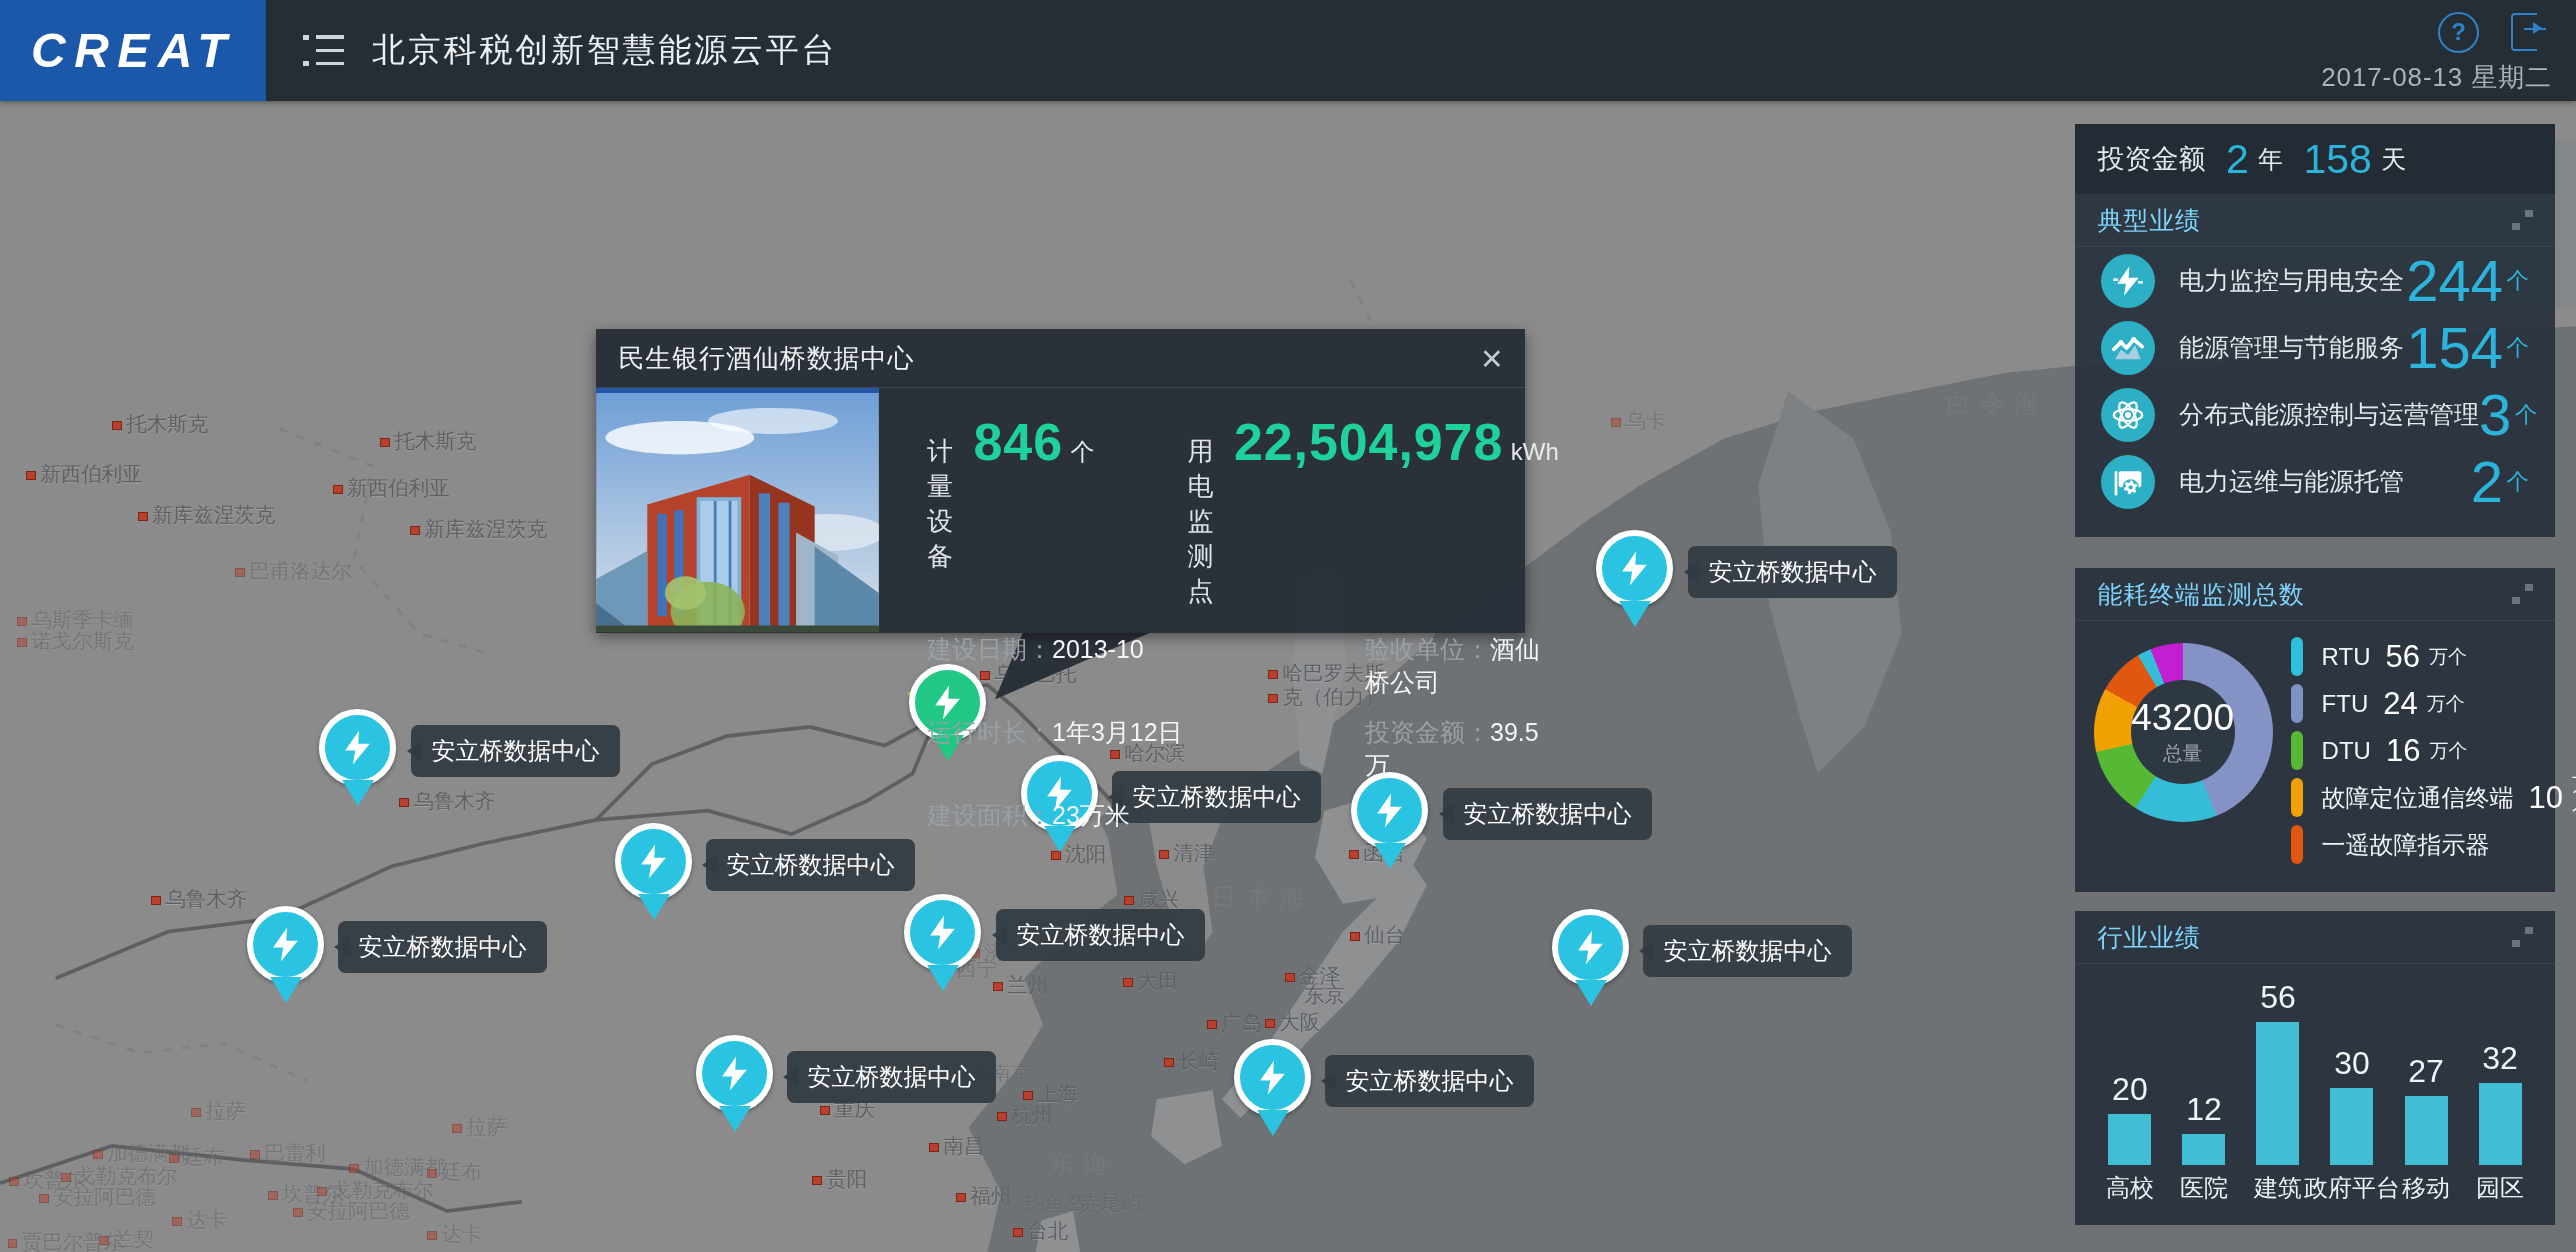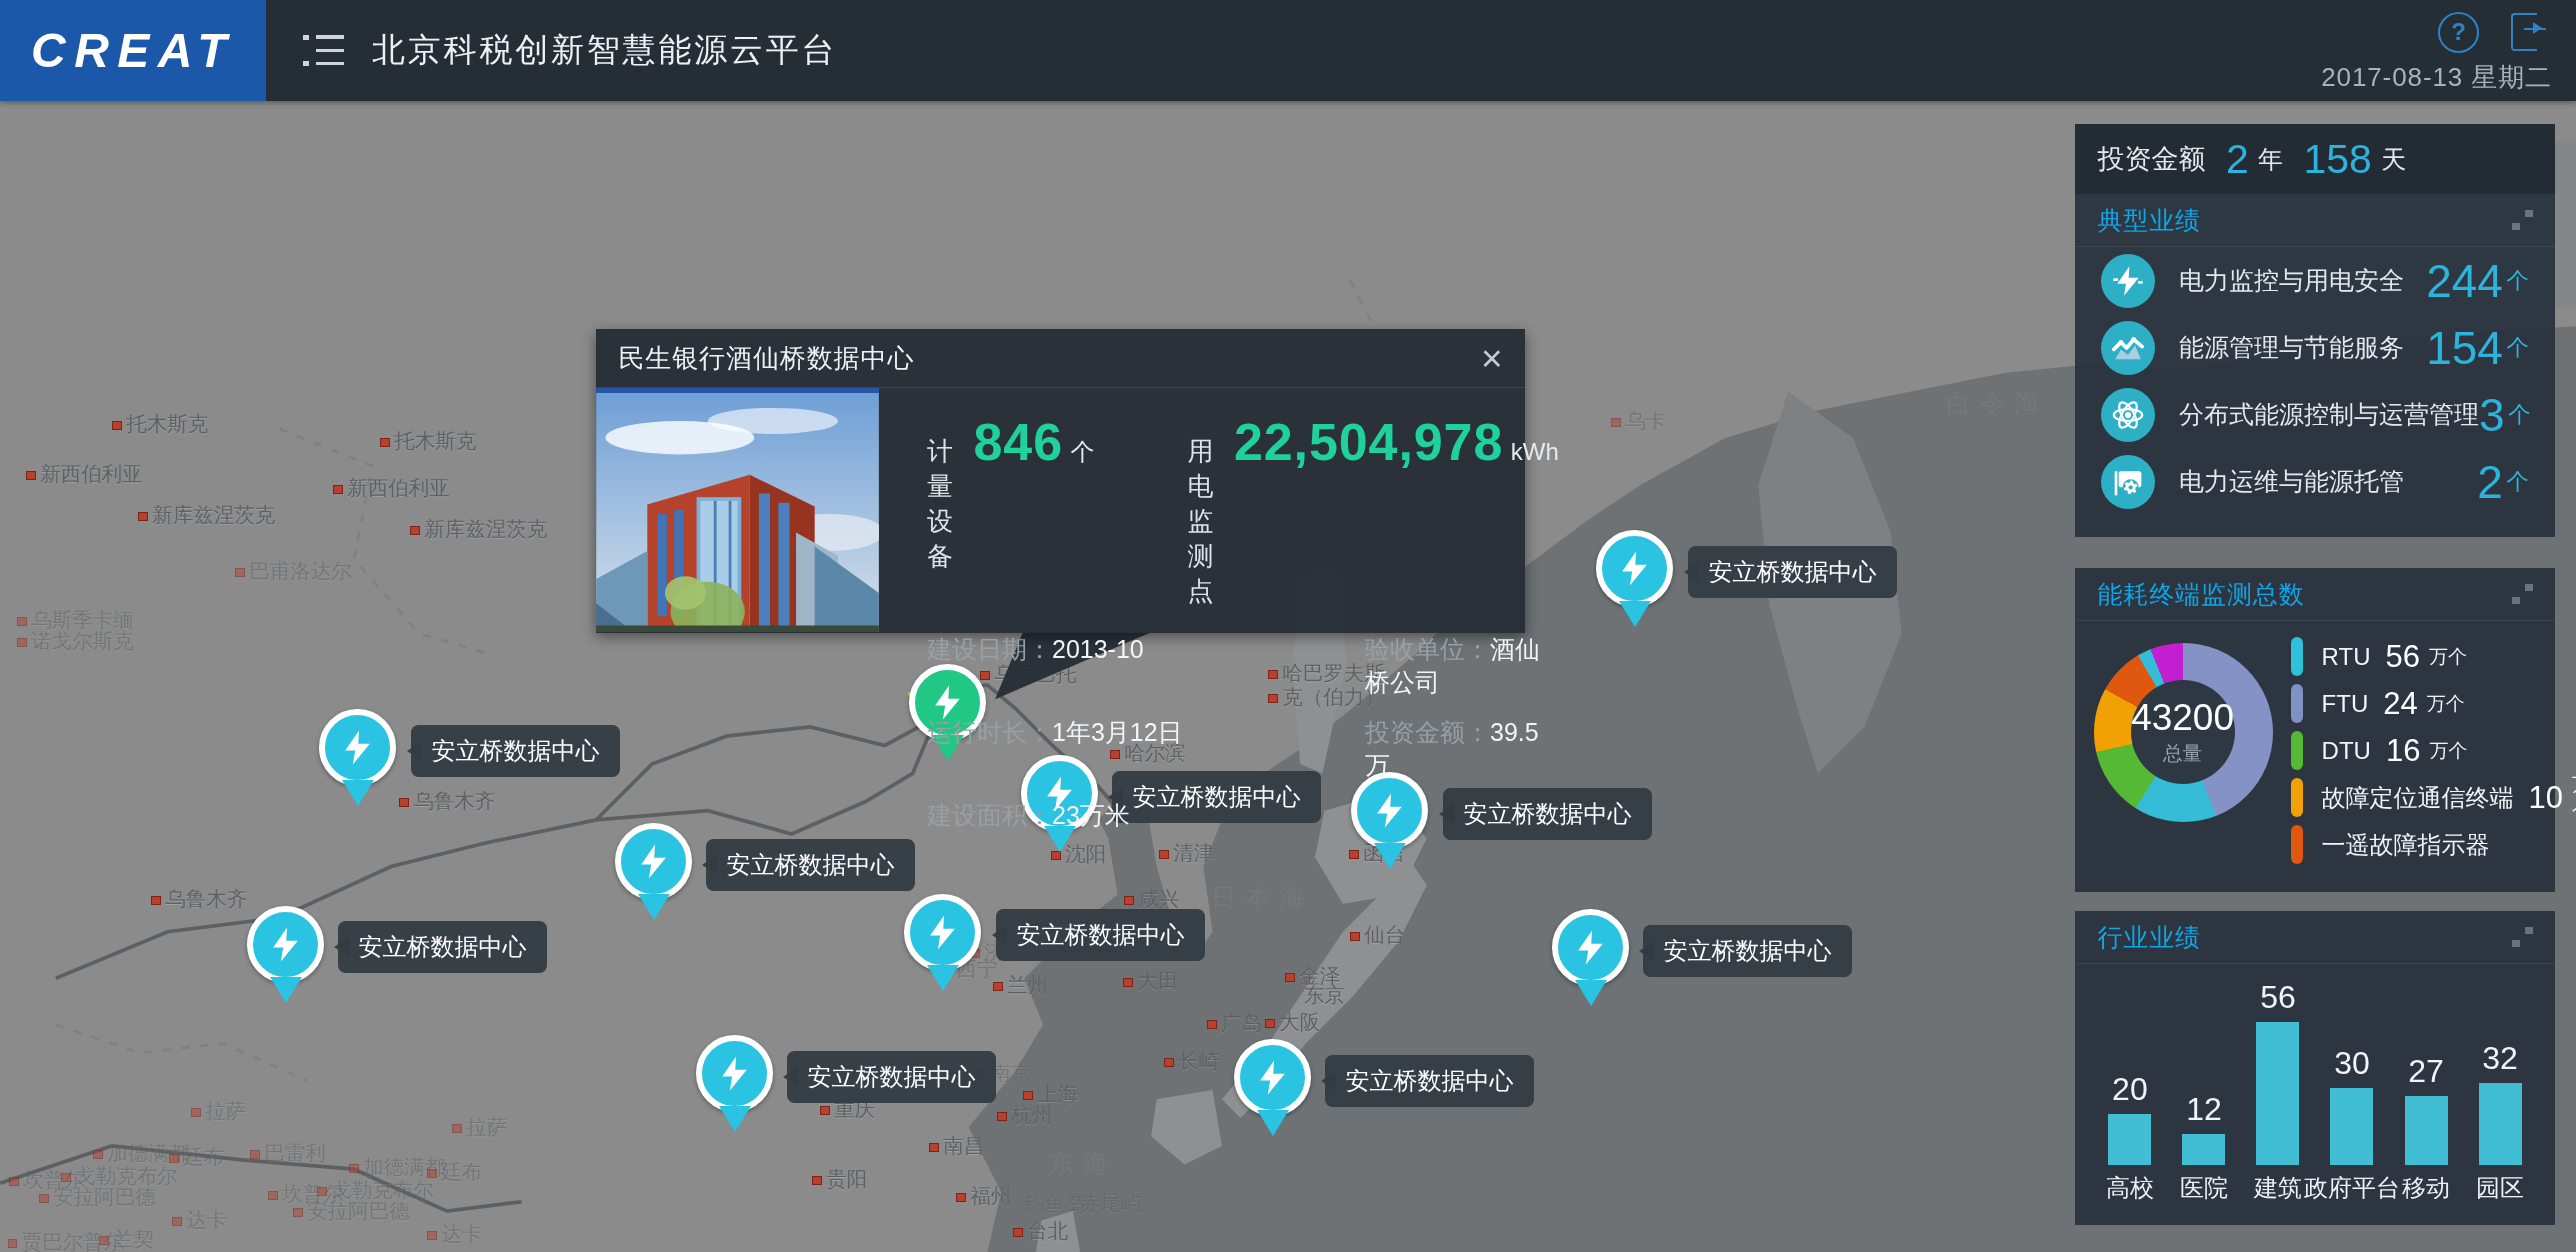--- a/index.html
+++ b/index.html
@@ -55,33 +55,33 @@
   .stat{display:flex;align-items:baseline}
   .stat .lbl{font-size:26px;color:#dde3e7}
   .stat .val{font-size:52px;color:#1fd19b;margin:0 7.5px 0 20.5px;font-weight:bold;letter-spacing:0.9px}
   .stat .unit{font-size:24px;color:#e6eaed}
   .detail-grid{margin-top:24px;display:grid;grid-template-columns:438px 1fr;row-gap:17px}
   .detail .lbl{font-size:25px;color:#98a0a7}
   .detail .val{font-size:25px;color:#f2f4f6}
   
   .panel{position:absolute;left:2075px;width:480px;background:rgba(40,50,60,.93);z-index:70;box-sizing:border-box}
   .panel-hd{height:52px;display:flex;align-items:center;padding:0 22.4px;border-bottom:0.9px solid rgba(255,255,255,.07)}
-  .panel-hd .pt{font-size:25px;color:#0ea5e9;letter-spacing:0.9px}
+  .panel-hd .pt{font-size:25px;color:#7dd3fc;letter-spacing:0.9px}
   .expand-icon{margin-left:auto;width:20.5px;height:20.5px;position:relative;cursor:pointer;opacity:.65}
   .expand-icon i{position:absolute;width:7.5px;height:7.5px;background:#8b959d}
   .expand-icon i:nth-child(1){right:0;top:0}.expand-icon i:nth-child(2){left:0;bottom:0}
   #panel-op{top:124px;height:70px;background:rgba(30,39,47,.95);display:flex;align-items:center;padding:0 22.4px}
   #panel-op .lbl{font-size:27px;color:#e4e9ec}
   #panel-op .num{font-size:41px;color:#2db4dd;margin:0 9.3px 0 20.5px}
   #panel-op .unit{font-size:25px;color:#e4e9ec}
   #panel-ach{top:194px;height:343px}
   .ach-row{display:flex;align-items:center;height:67px;padding:0 26px;cursor:pointer}
   .ach-ic{width:54px;height:54px;border-radius:50%;background:#2db0c6;flex:none;display:flex;align-items:center;justify-content:center}
   .ach-lbl{font-size:25px;color:#e2e8eb;margin-left:24px;white-space:nowrap}
-  .ach-cnt{margin-left:auto;font-size:46px;color:#2db4dd}
+  .ach-cnt{margin-left:auto;font-size:58px;color:#2db4dd}
   .ach-unit{font-size:22.4px;color:#2db4dd;margin-left:3.7px}
   #panel-term{top:568px;height:324px}
   #donut-wrap{position:absolute;left:18.6px;top:75px;width:179px;height:179px}
   #donut{width:179px;height:179px;border-radius:50%}
   #donut-hole{position:absolute;left:37px;top:37px;width:104px;height:104px;border-radius:50%;background:#2e3842;
               display:flex;flex-direction:column;align-items:center;justify-content:center}
   #donut-total{font-size:37px;color:#fff}
   #donut-total-lbl{font-size:19.6px;color:#9aa3ab;margin-top:1.9px}
   #term-legend{position:absolute;left:216px;top:65px;right:13px}
   .leg-row{display:flex;align-items:center;height:47px}

